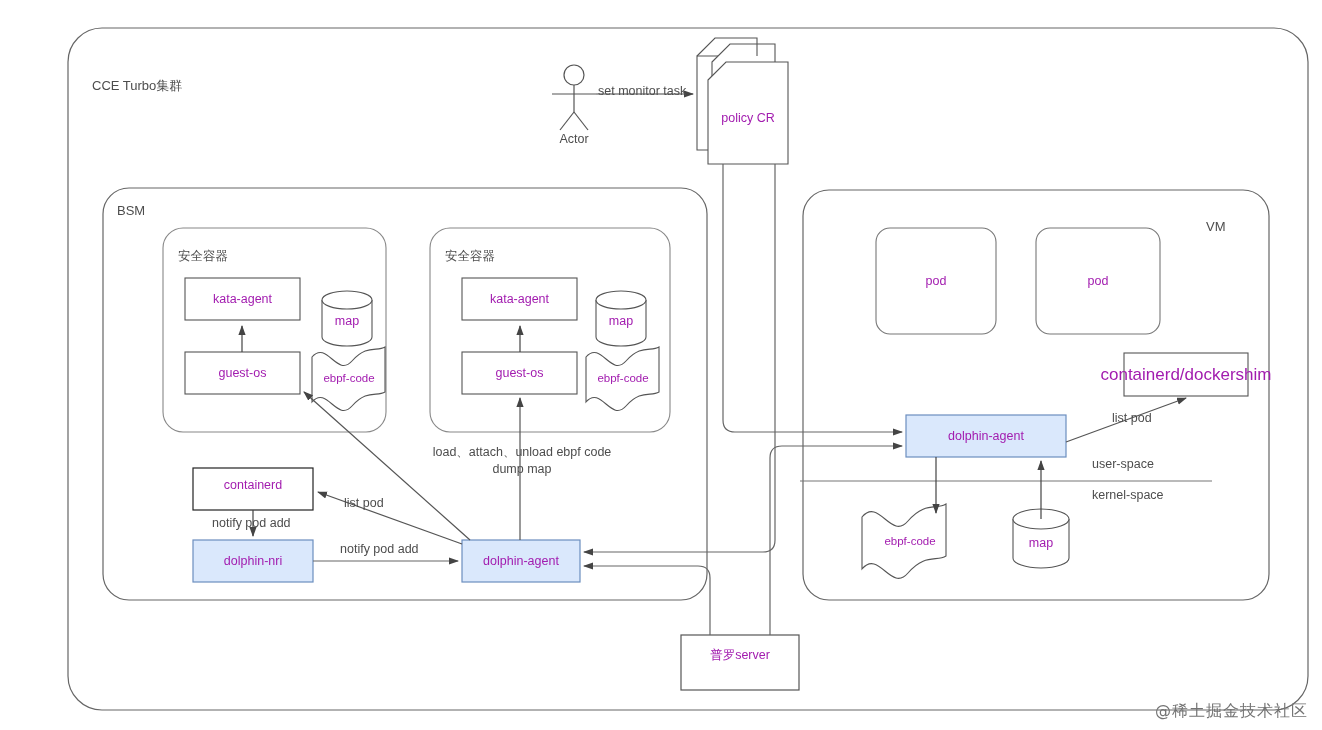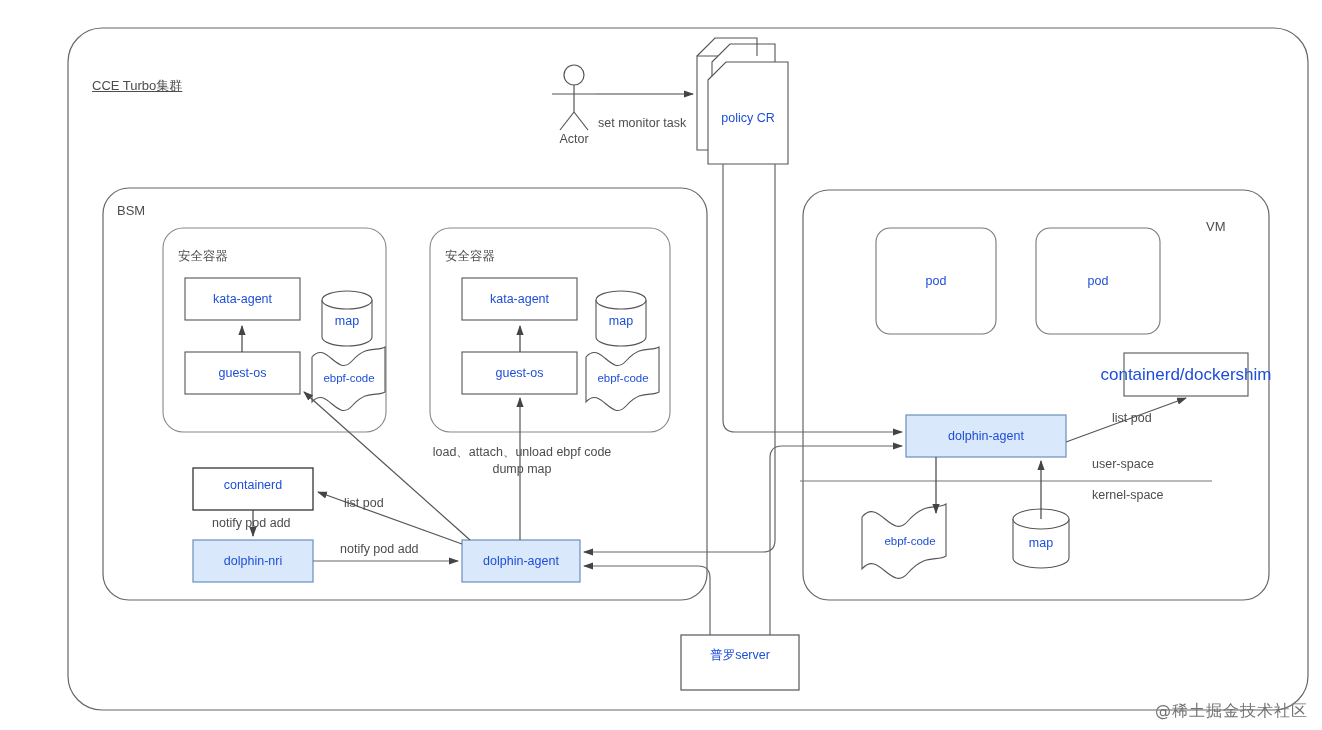--- a/index.html
+++ b/index.html
@@ -31,21 +31,21 @@
   }
   .lbl.ctr {
     transform: translate(-50%, -50%);
     text-align: center;
   }
   .boxlbl {
     position: absolute;
     display: flex;
     align-items: center;
     justify-content: center;
-    color: #1d4ed8;
+    color: #a21caf;
     font-size: 12.5px;
     white-space: nowrap;
     pointer-events: none;
   }
   .watermark {
     position: absolute;
     right: 14px;
     bottom: 8px;
     color: #737373;
     font-size: 16px;
@@ -143,40 +143,40 @@
 
     <path d="M723,164 L723,420 L723,420 Q723,432 735,432 L902,432" fill="none" stroke="#666666" stroke-width="1.2" marker-end="url(#arrow)"></path>
 
     <path d="M775,164 L775,540 Q775,552 763,552 L584,552" fill="none" stroke="#666666" stroke-width="1.2" marker-end="url(#arrow)"></path>
 
     <path d="M710,635 L710,578 Q710,566 698,566 L584,566" fill="none" stroke="#666666" stroke-width="1.2" marker-end="url(#arrow)"></path>
 
     <path d="M770,635 L770,458 Q770,446 782,446 L902,446" fill="none" stroke="#666666" stroke-width="1.2" marker-end="url(#arrow)"></path>
   </svg>
 
-  <div class="lbl" style="left:92px; top:78px; font-size:13px;text-decoration:underline;">CCE Turbo集群</div>
+  <div class="lbl" style="left:92px; top:78px; font-size:13px;">CCE Turbo集群</div>
   <div class="lbl" style="left:117px; top:203px; font-size:13px;">BSM</div>
   <div class="lbl" style="left:1206px; top:219px; font-size:13px;">VM</div>
 
   <div class="lbl" style="left:178px; top:249px;">安全容器</div>
   <div class="lbl" style="left:445px; top:249px;">安全容器</div>
 
   <div class="boxlbl" style="left:185px; top:278px; width:115px; height:42px;">kata-agent</div>
   <div class="boxlbl" style="left:185px; top:352px; width:115px; height:42px;">guest-os</div>
   <div class="boxlbl" style="left:322px; top:305px; width:50px; height:32px;">map</div>
   <div class="boxlbl" style="left:310px; top:362px; width:78px; height:32px; font-size:11.5px;">ebpf-code</div>
 
   <div class="boxlbl" style="left:462px; top:278px; width:115px; height:42px;">kata-agent</div>
   <div class="boxlbl" style="left:462px; top:352px; width:115px; height:42px;">guest-os</div>
   <div class="boxlbl" style="left:596px; top:305px; width:50px; height:32px;">map</div>
   <div class="boxlbl" style="left:584px; top:362px; width:78px; height:32px; font-size:11.5px;">ebpf-code</div>
 
   <div class="lbl ctr" style="left:574px; top:140px;">Actor</div>
   <div class="boxlbl" style="left:708px; top:100px; width:80px; height:36px;">policy CR</div>
-  <div class="lbl" style="left:598px; top:116px;">set monitor task</div>
+  <div class="lbl" style="left:598px; top:84px;">set monitor task</div>
 
   <div class="boxlbl" style="left:193px; top:468px; width:120px; height:34px;">containerd</div>
   <div class="boxlbl" style="left:193px; top:540px; width:120px; height:42px;">dolphin-nri</div>
   <div class="boxlbl" style="left:462px; top:540px; width:118px; height:42px;">dolphin-agent</div>
 
   <div class="lbl" style="left:212px; top:516px;">notify pod add</div>
   <div class="lbl" style="left:340px; top:542px;">notify pod add</div>
   <div class="lbl" style="left:344px; top:496px;">list pod</div>
   <div class="lbl ctr" style="left:522px; top:453px;">load、attach、unload ebpf code</div>
   <div class="lbl ctr" style="left:522px; top:470px;">dump map</div>

